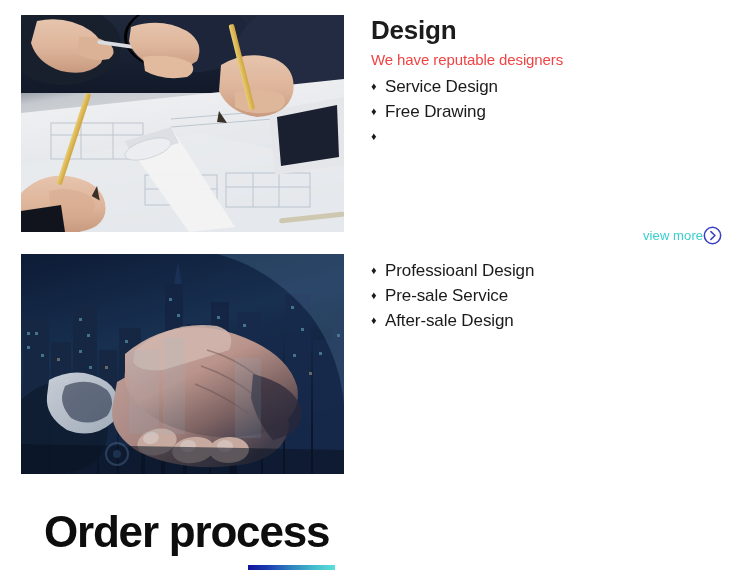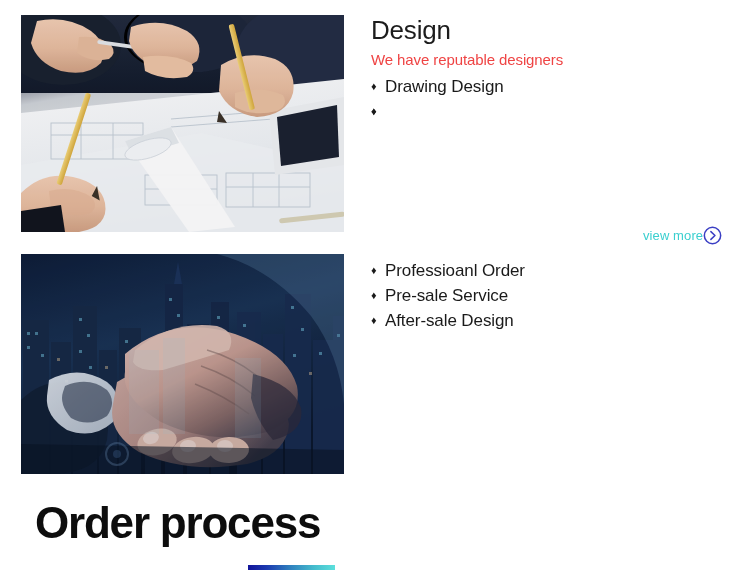--- a/index.html
+++ b/index.html
@@ -46,21 +46,21 @@
   .feature-copy {
     position: absolute;
     left: 371px;
     top: 0;
     right: 8px;
   }
 
   .feature-title {
     font-size: 26px;
     line-height: 30px;
-    font-weight: 400;
+    font-weight: 700;
     color: #1c1c1c;
     letter-spacing: -0.2px;
     margin: 0;
     padding: 0;
   }
   .feature-subtitle {
     font-size: 15px;
     line-height: 21px;
     color: #ef4444;
     margin: 4px 0 2px 0;
@@ -119,21 +119,21 @@
     left: 35px;
     top: 495px;
     width: 400px;
   }
   .section-heading {
     font-size: 44px;
     line-height: 56px;
     font-weight: bold;
     color: #0d0d0d;
     letter-spacing: -1.2px;
-    margin: 0;
+    margin: 9px;
     padding: 0;
     white-space: nowrap;
   }
   .heading-rule {
     position: absolute;
     left: 213px;
     top: 70px;
     width: 87px;
     height: 5px;
     background: linear-gradient(
@@ -254,24 +254,25 @@
         <rect x="0" y="0" width="323" height="217" fill="#0d1522" opacity="0.05"></rect>
       </svg>
     </div>
 
     <div class="feature-copy">
       <h2 class="feature-title">Design</h2>
       <p class="feature-subtitle">We have reputable designers</p>
       <ul class="feature-list">
         <li>
           <span class="bullet-diamond">♦</span>
-          <span>Drawing Design</span>
-        </li>
-        <li>
-          <span class="bullet-diamond">♦</span>
+          <span>Service Design</span>
+        </li>
+        <li>
+          <span class="bullet-diamond">♦</span>
+          <span>Free Drawing</span>
         </li>
         <li>
           <span class="bullet-diamond">♦</span>
         </li>
       </ul>
     </div>
 
     <a class="view-more" href="#">
       <span class="view-more-label">view more</span>
       <svg class="view-more-icon" viewBox="0 0 20 20">
@@ -418,21 +419,21 @@
         <circle cx="96" cy="200" r="4" fill="#3f5f87" opacity="0.4"></circle>
 
         <rect x="0" y="0" width="323" height="220" fill="#12305c" opacity="0.14"></rect>
       </svg>
     </div>
 
     <div class="feature-copy">
       <ul class="feature-list">
         <li>
           <span class="bullet-diamond">♦</span>
-          <span>Professioanl Order</span>
+          <span>Professioanl Design</span>
         </li>
         <li>
           <span class="bullet-diamond">♦</span>
           <span>Pre-sale Service</span>
         </li>
         <li>
           <span class="bullet-diamond">♦</span>
           <span>After-sale Design</span>
         </li>
       </ul>

